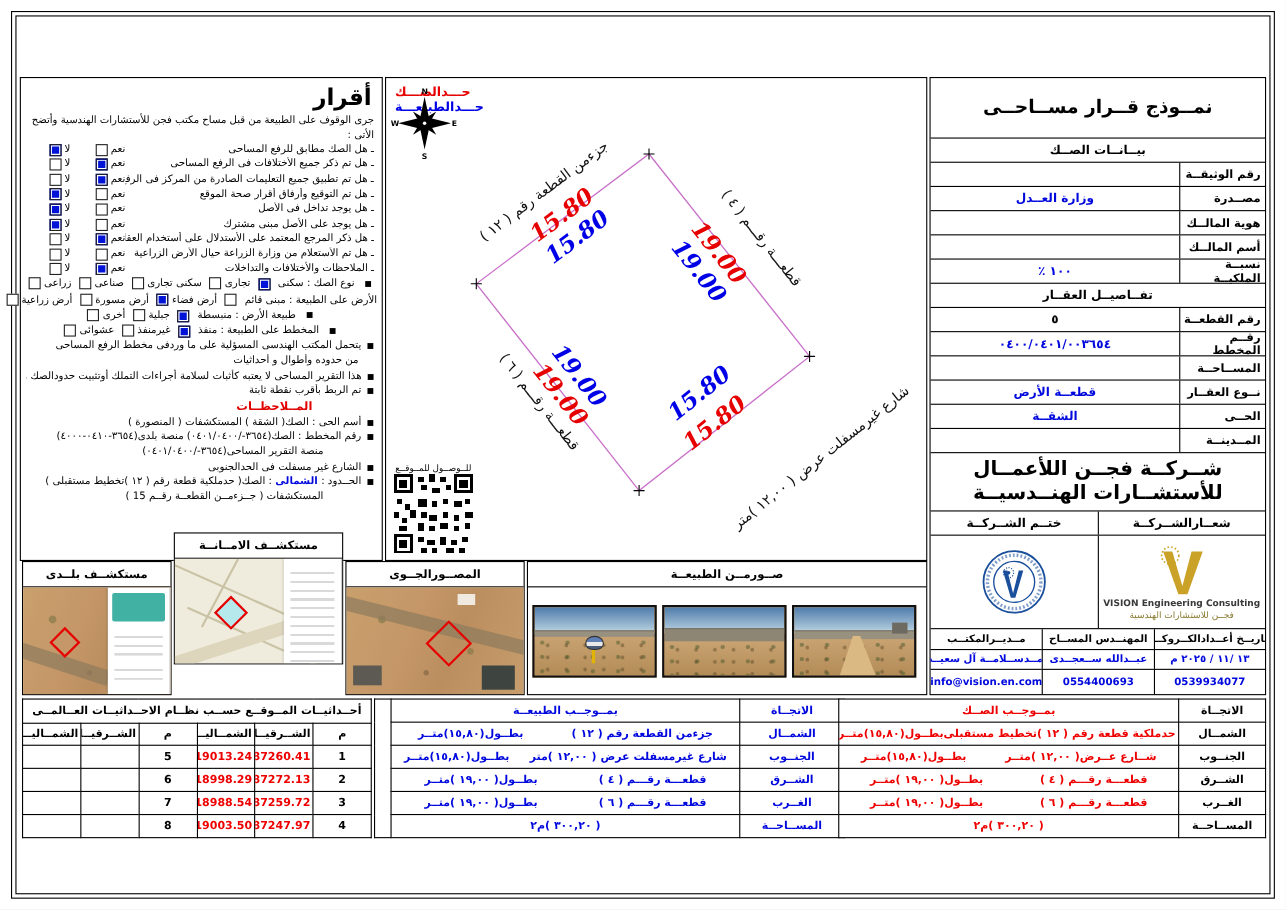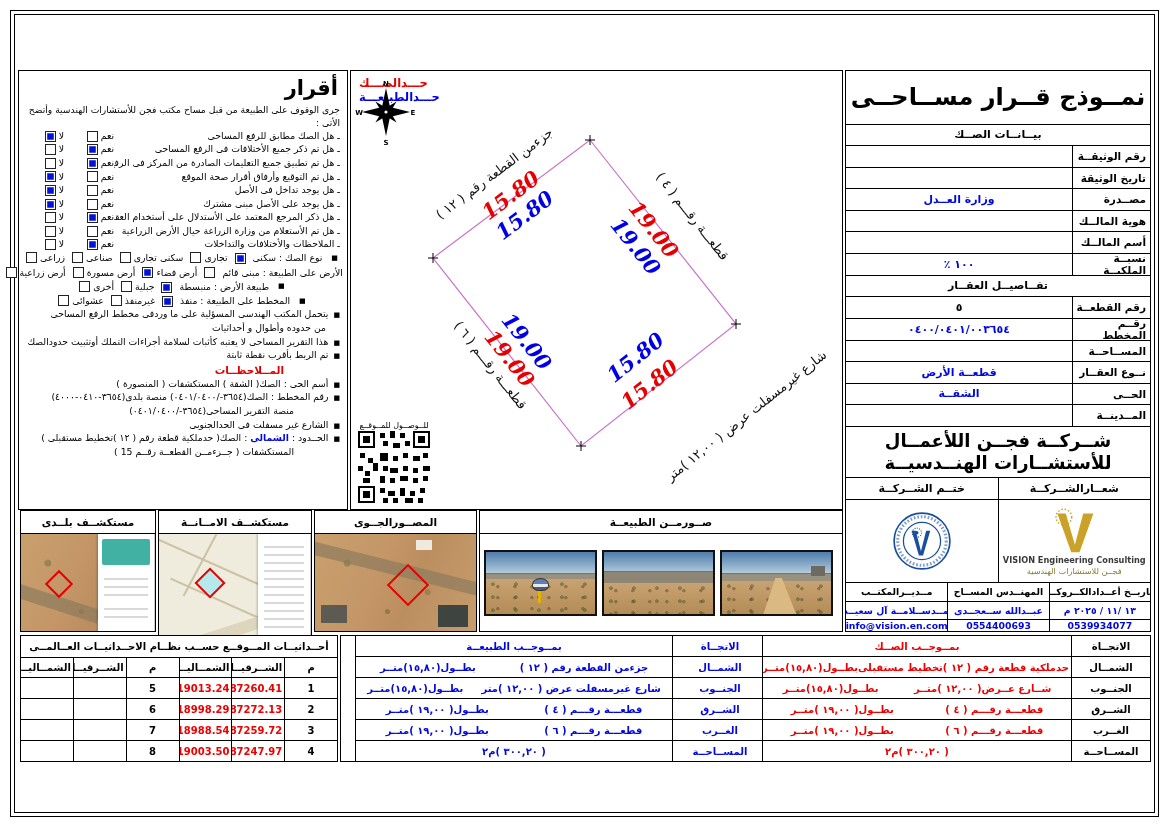--- a/index.html
+++ b/index.html
@@ -41,21 +41,21 @@
   .ename{font-size:13px;fill:#111;}
   .dim{font-family:"DejaVu Serif","Liberation Serif",serif;font-style:italic;font-weight:bold;font-size:21px;}
   .dim-red{fill:#e60000;}
   .dim-blue{fill:#0000e6;}
   .qr-wrap{position:absolute;left:5px;bottom:2px;width:76px;text-align:center;}
   .qr-label{font-size:8px;margin-bottom:1px;}
 
   
   .form{left:845px;top:70px;width:306px;height:562px;display:flex;flex-direction:column;font-size:11px;}
   .f-title{height:54px;border-bottom:1px solid #000;display:flex;align-items:center;justify-content:center;
-           font-size:24px;font-weight:bold;letter-spacing:1px;}
+           font-size:17px;font-weight:bold;letter-spacing:1px;}
   .f-sec{height:21px;border-bottom:1px solid #000;display:flex;align-items:center;justify-content:center;font-weight:bold;font-size:11px;}
   .f-row{height:21px;border-bottom:1px solid #000;display:flex;direction:rtl;}
   .f-label{width:78px;border-left:1px solid #000;display:flex;align-items:center;padding-right:4px;font-weight:bold;font-size:10.5px;box-sizing:border-box;}
   .f-val{flex:1;display:flex;align-items:center;justify-content:center;font-weight:bold;font-size:11px;}
   .f-val.blue{color:#0008dd;}
   .f-company{height:52px;border-bottom:1px solid #000;display:flex;flex-direction:column;align-items:center;justify-content:center;
              font-size:18px;font-weight:bold;line-height:1.25;}
   .f-logos-head{height:21px;border-bottom:1px solid #000;display:flex;direction:rtl;font-weight:bold;font-size:11px;}
   .f-logos-head div{flex:1;display:flex;align-items:center;justify-content:center;}
   .f-logos-head div:first-child{border-left:1px solid #000;}
@@ -401,24 +401,20 @@
 
   <div class="panel form rtl">
     <div class="f-title">نمــوذج قــرار مســاحــى</div>
     <div class="f-sec">بيــانــات الصــك</div>
 
     <div class="f-row">
         <div class="f-label">رقم الوثيقــة</div>
         <div class="f-val"></div>
       </div>
     <div class="f-row">
-        <div class="f-label">تاريخ الوثيقة</div>
-        <div class="f-val"></div>
-      </div>
-    <div class="f-row">
         <div class="f-label">مصــدرة</div>
         <div class="f-val blue">وزارة العــدل</div>
       </div>
     <div class="f-row">
         <div class="f-label">هوية المالــك</div>
         <div class="f-val"></div>
       </div>
     <div class="f-row">
         <div class="f-label">أسم المالــك</div>
         <div class="f-val"></div>
@@ -504,21 +500,21 @@
       <div class="bldg" style="right:4px;bottom:6px;width:22px;height:16px;"></div>
       <div class="red-diamond" style="left:28px;top:40px;width:16px;height:16px;"></div>
       <div class="ui-panel" style="right:0;width:56px;">
         <div class="teal-block" style="left:4px;right:4px;top:5px;height:26px;"></div>
         <div class="ui-lines" style="top:38px;height:24px;"></div>
         <div class="ui-lines" style="top:68px;height:16px;"></div>
       </div>
     </div>
   </div>
 
-  <div class="panel" style="left:158px;top:510px;width:154px;height:146px;">
+  <div class="panel" style="left:158px;top:484px;width:154px;height:120px;">
     <div class="photo-head">مستكشــف الامــانــة</div>
     <div class="photo-body map-bg">
       <div class="parcel-line" style="left:-8px;top:28px;width:120px;height:1.5px;transform:rotate(24deg);"></div>
       <div class="parcel-line" style="left:6px;top:70px;width:130px;height:1.5px;transform:rotate(24deg);"></div>
       <div class="parcel-line" style="left:40px;top:-4px;width:1.5px;height:70px;transform:rotate(28deg);"></div>
       <div class="road" style="left:-10px;bottom:12px;width:130px;height:12px;transform:rotate(-18deg);background:#ddd6bd;opacity:1;"></div>
       <div class="red-diamond cyan-fill" style="left:40px;top:38px;width:18px;height:18px;border-width:2px;"></div>
       <div class="ui-panel" style="right:0;width:52px;">
         <div class="ui-lines" style="top:6px;height:88px;"></div>
       </div>

